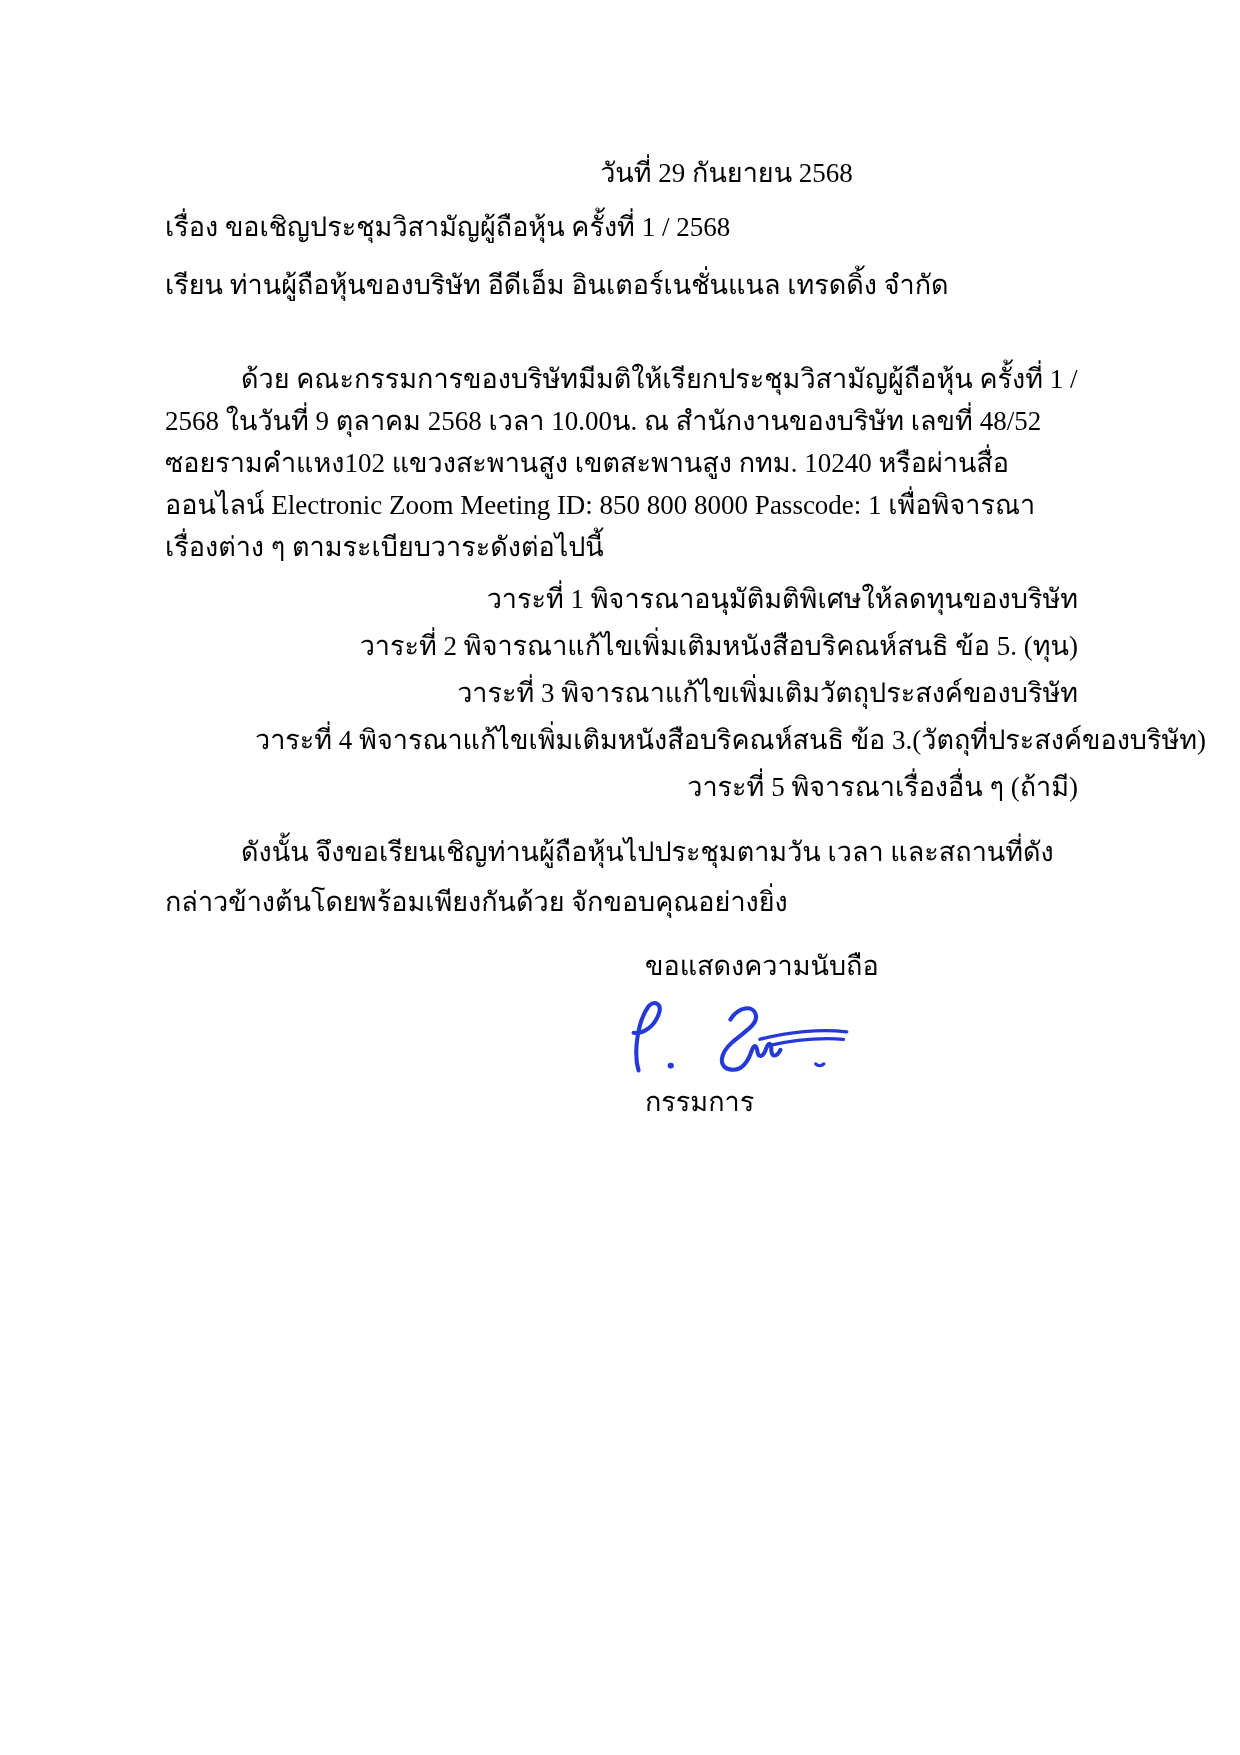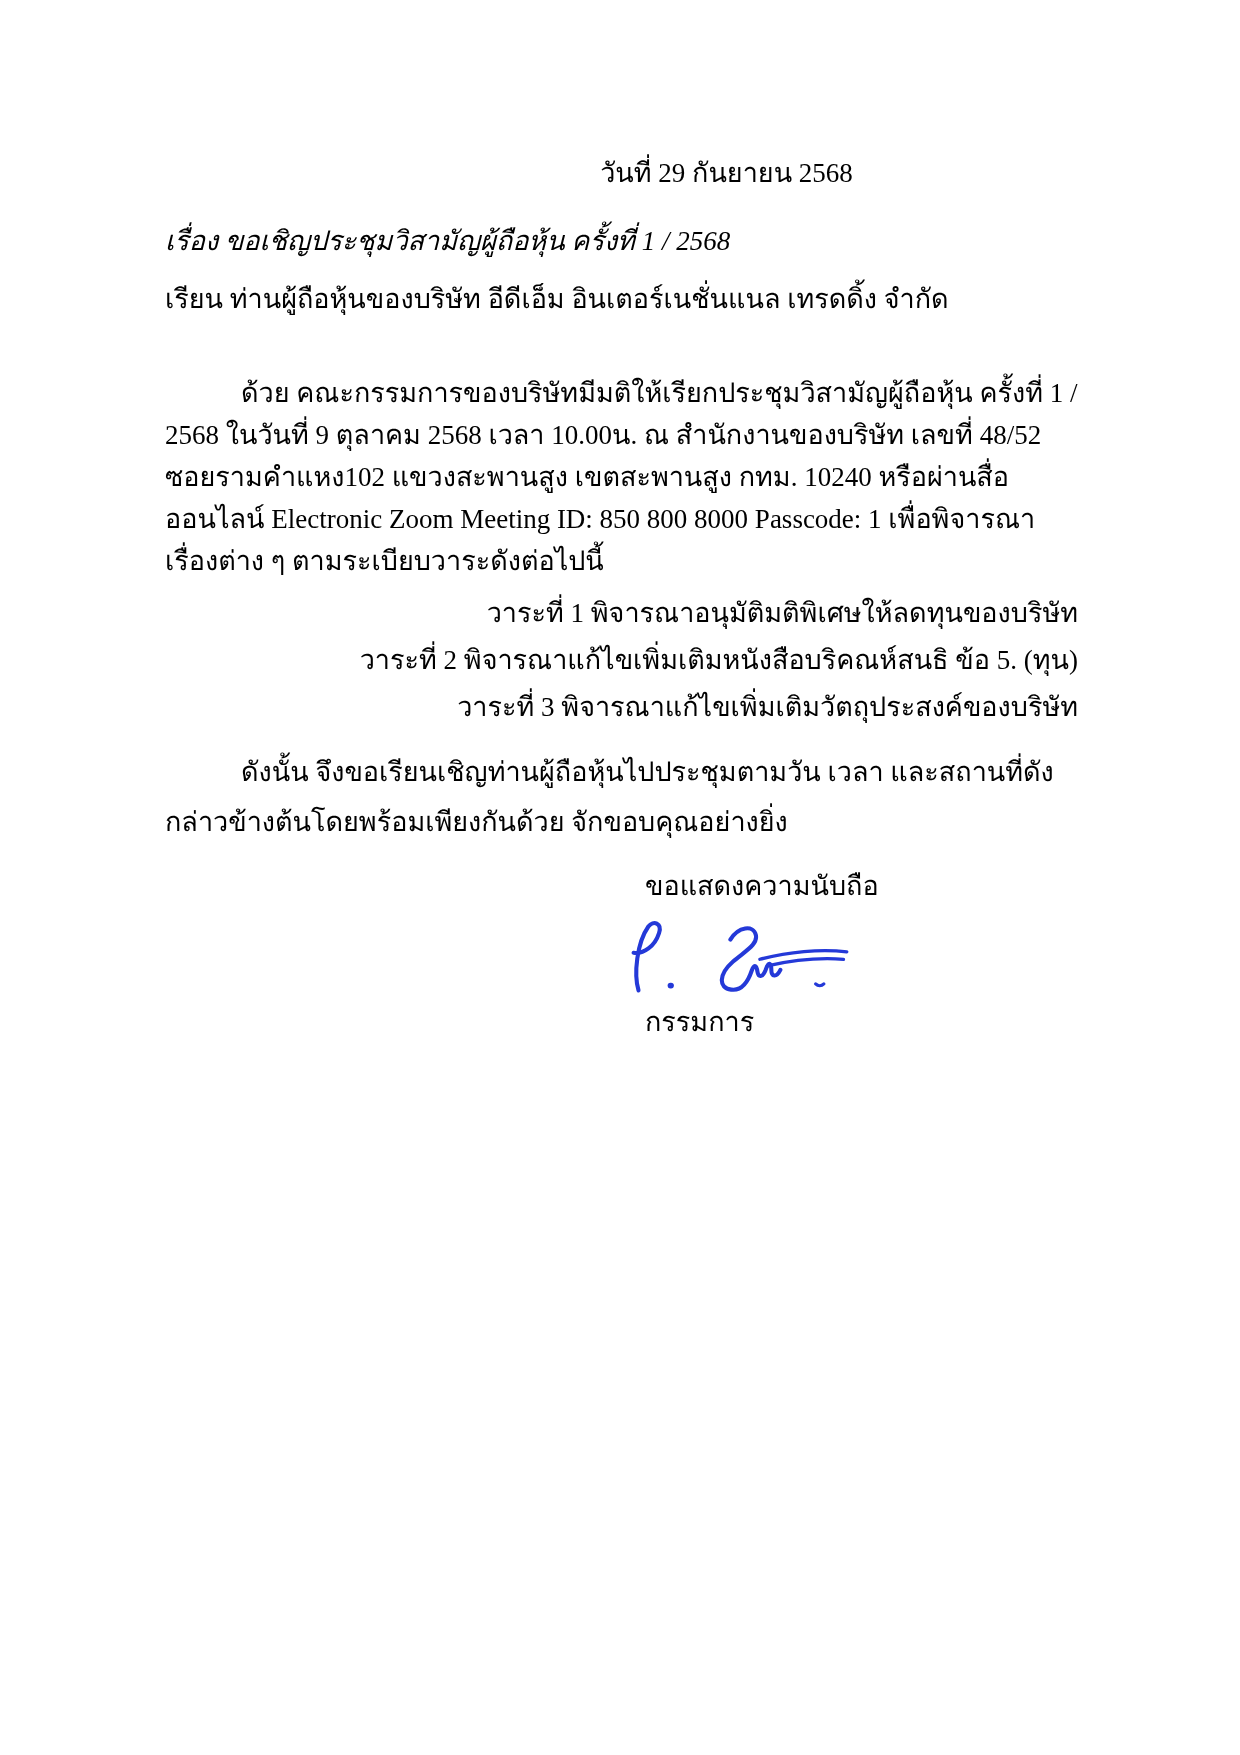--- a/index.html
+++ b/index.html
@@ -19,23 +19,22 @@
     color: #000000;
     overflow: hidden;
   }
   .date-line {
     position: relative;
     left: 105px;
     text-align: center;
     line-height: 42px;
   }
   .subject-line {
-    margin-top: 26px;
+    margin-top: 12px;
     line-height: 42px;
-    font-style: italic;
   }
   .salutation-line {
     margin-top: 16px;
     line-height: 42px;
   }
   p.body-paragraph {
     margin: 52px 0 0 0;
     line-height: 42px;
     text-indent: 76px;
   }
@@ -89,20 +88,22 @@
   <div class="subject-line">เรื่อง ขอเชิญประชุมวิสามัญผู้ถือหุ้น ครั้งที่ 1 / 2568</div>
 
   <div class="salutation-line">เรียน ท่านผู้ถือหุ้นของบริษัท อีดีเอ็ม อินเตอร์เนชั่นแนล เทรดดิ้ง จำกัด</div>
 
   <p class="body-paragraph">ด้วย คณะกรรมการของบริษัทมีมติให้เรียกประชุมวิสามัญผู้ถือหุ้น ครั้งที่ 1 / 2568 ในวันที่ 9 ตุลาคม 2568 เวลา 10.00น. ณ สำนักงานของบริษัท เลขที่ 48/52 ซอยรามคำแหง102 แขวงสะพานสูง เขตสะพานสูง กทม. 10240 หรือผ่านสื่อออนไลน์ Electronic Zoom Meeting ID: 850 800 8000 Passcode: 1 เพื่อพิจารณาเรื่องต่าง ๆ ตามระเบียบวาระดังต่อไปนี้</p>
 
   <div class="agenda">
     <div class="agenda-item">วาระที่ 1 พิจารณาอนุมัติมติพิเศษให้ลดทุนของบริษัท</div>
     <div class="agenda-item">วาระที่ 2  พิจารณาแก้ไขเพิ่มเติมหนังสือบริคณห์สนธิ ข้อ 5. (ทุน)</div>
     <div class="agenda-item">วาระที่ 3  พิจารณาแก้ไขเพิ่มเติมวัตถุประสงค์ของบริษัท</div>
+    <div class="agenda-item">วาระที่ 4  พิจารณาแก้ไขเพิ่มเติมหนังสือบริคณห์สนธิ ข้อ 3.(วัตถุที่ประสงค์ของบริษัท)</div>
+    <div class="agenda-item">วาระที่ 5  พิจารณาเรื่องอื่น ๆ (ถ้ามี)</div>
   </div>
 
   <p class="closing-paragraph">ดังนั้น จึงขอเรียนเชิญท่านผู้ถือหุ้นไปประชุมตามวัน เวลา และสถานที่ดังกล่าวข้างต้นโดยพร้อมเพียงกันด้วย จักขอบคุณอย่างยิ่ง</p>
 
   <div class="signoff-block">
 
     <div class="signoff-text">ขอแสดงความนับถือ</div>
 
     <div class="signature-wrap">
       <svg width="290" height="82" viewBox="0 0 300 100" aria-hidden="true">

